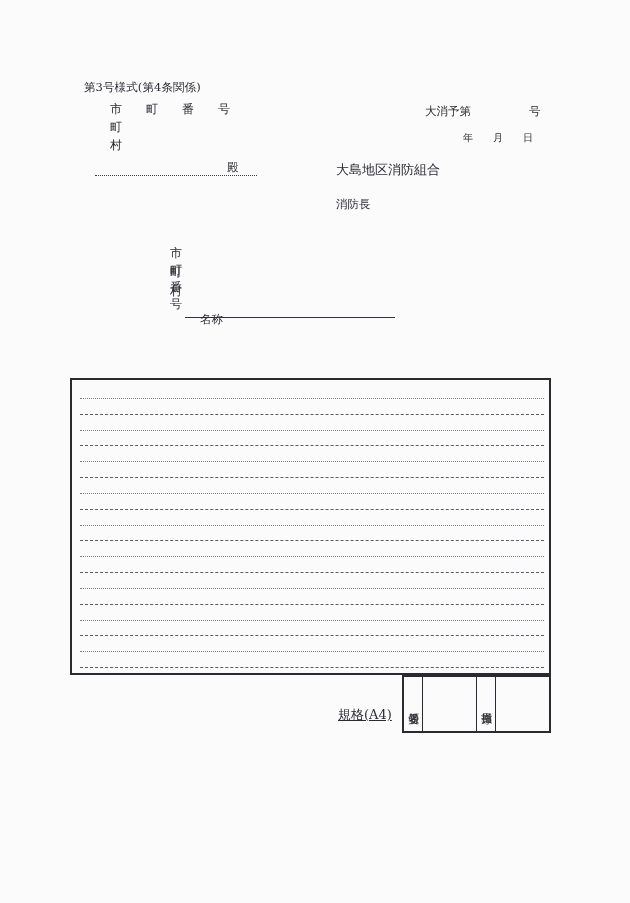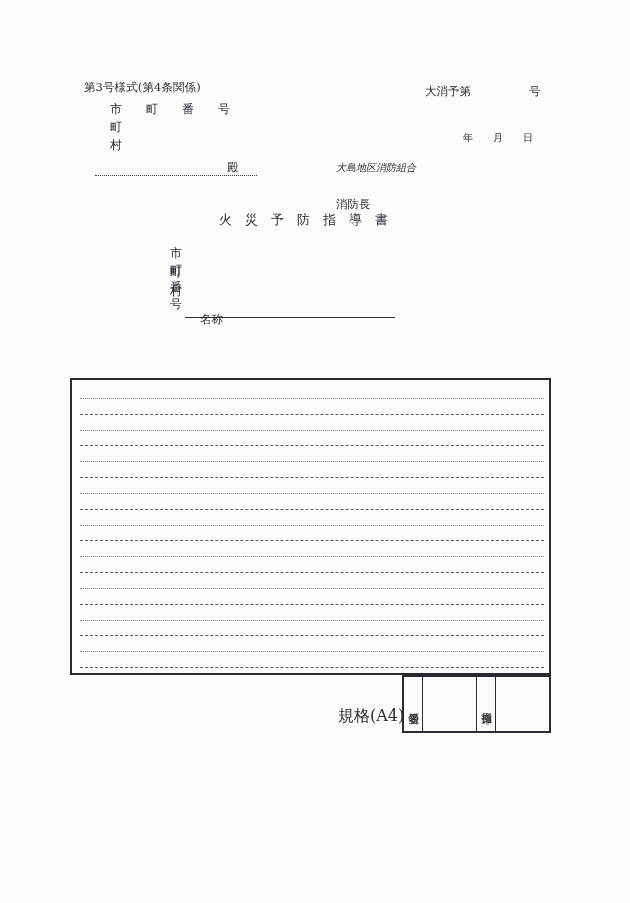--- a/index.html
+++ b/index.html
@@ -31,21 +31,21 @@
     letter-spacing: 0.1px;
   }
 
   .addr-block { position: absolute; }
   .addr-row {
     position: absolute;
     font-size: 12px;
   }
 
   .doc-no {
-    left: 425px; top: 84px;
+    left: 425px; top: 104px;
     font-size: 11.5px;
   }
   .doc-no .gap { display: inline-block; width: 58px; }
 
   .date-line {
     left: 463px; top: 131px;
     font-size: 10px;
   }
 
   
@@ -64,22 +64,21 @@
     position: absolute;
     left: 131px; top: 0px;
     font-size: 11.5px;
     background: #fbfbfc;
     padding: 0 1px;
   }
 
   
   .issuer-org {
     left: 336px; top: 161px;
-    font-size: 10px;
-    font-style: italic;
+    font-size: 13px;
   }
   .issuer-title {
     left: 336px; top: 180px;
     font-size: 11.5px;
     margin-top: 17px;
   }
 
   
   .doc-title {
     left: 219px; top: 211px;
@@ -132,21 +131,22 @@
     width: 464px;
     height: 0;
   }
   .rule-dense { border-bottom: 1px dotted #7d7d86; }
   .rule-dash  { border-bottom: 1px dashed #5c5c66; }
 
   
   .spec-label {
     position: absolute;
     left: 338px; top: 706px;
-    font-size: 16px;
+    font-size: 13px;
+    text-decoration: underline;
   }
   .sig-table {
     position: absolute;
     left: 402px; top: 675px;
     width: 149px; height: 58px;
     border: 2px solid #2a2a30;
     box-sizing: border-box;
     display: flex;
   }
   .sig-head {
@@ -187,21 +187,20 @@
   <div class="abs date-line">年　　月　　日</div>
 
   <div class="recipient-wrap">
     <div class="recipient-dots"></div>
     <div class="recipient-dono">殿</div>
   </div>
 
   <div class="abs issuer-org">大島地区消防組合</div>
   <div class="abs issuer-title">消防長</div>
 
-  <div class="abs doc-title">火災予防指導書</div>
 
   <div class="addr-block">
     <div class="subj-row" style="left:170px; top:245px;">市　　町　　番　　号</div>
     <div class="subj-row" style="left:170px; top:264px;">町</div>
     <div class="subj-row" style="left:170px; top:283px;">村</div>
   </div>
 
   <div class="name-line"></div>
   <div class="name-label">名称</div>
 

